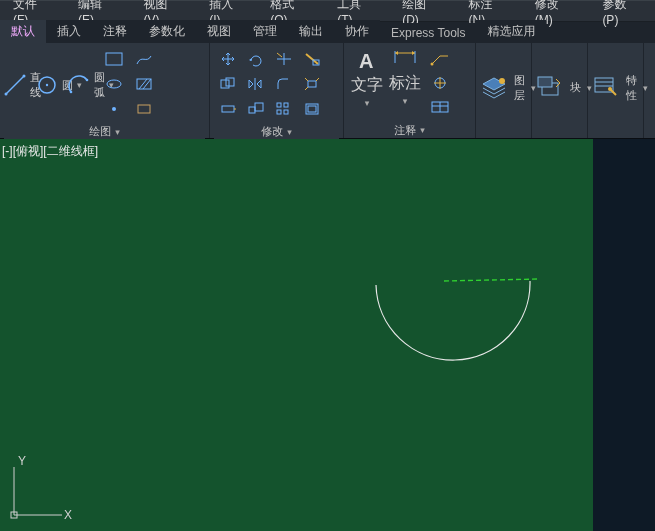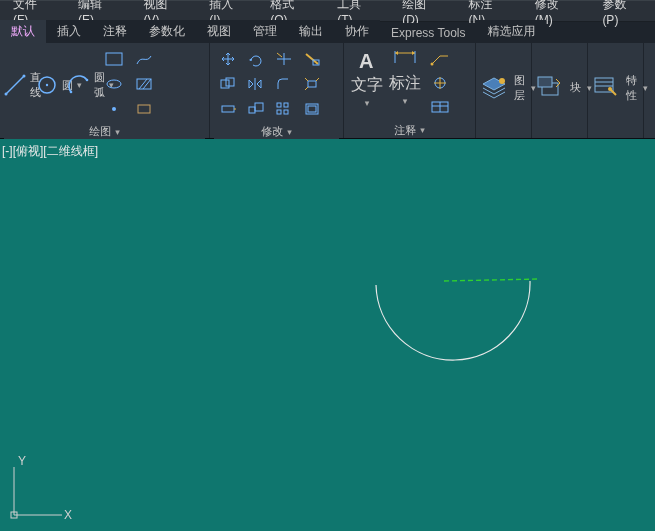--- a/index.html
+++ b/index.html
@@ -90,22 +90,22 @@
     padding-top:2px; gap:2px;
   }
   .annot-big .lbl { font-size:16px; }
   .side-btn {
     width:46px;
     display:flex; flex-direction:row; align-items:center;
     padding-top:6px; gap:6px;
   }
   .side-btn .lbl { font-size:11px; }
   .canvas {
-    position:relative; width:655px; height: calc(531px - 22px - 21px - 96px);
-    background:#0f766e;
+    position:relative; width:593px; height: calc(531px - 22px - 21px - 96px);
+    background:#14532d;
   }
   .view-label {
     position:absolute; top:4px; left:2px;
     font-size:12px; color:#eaeaea;
   }
   .ucs {
     position:absolute; bottom:8px; left:6px;
     width:70px; height:70px;
   }
   svg { display:block; }

